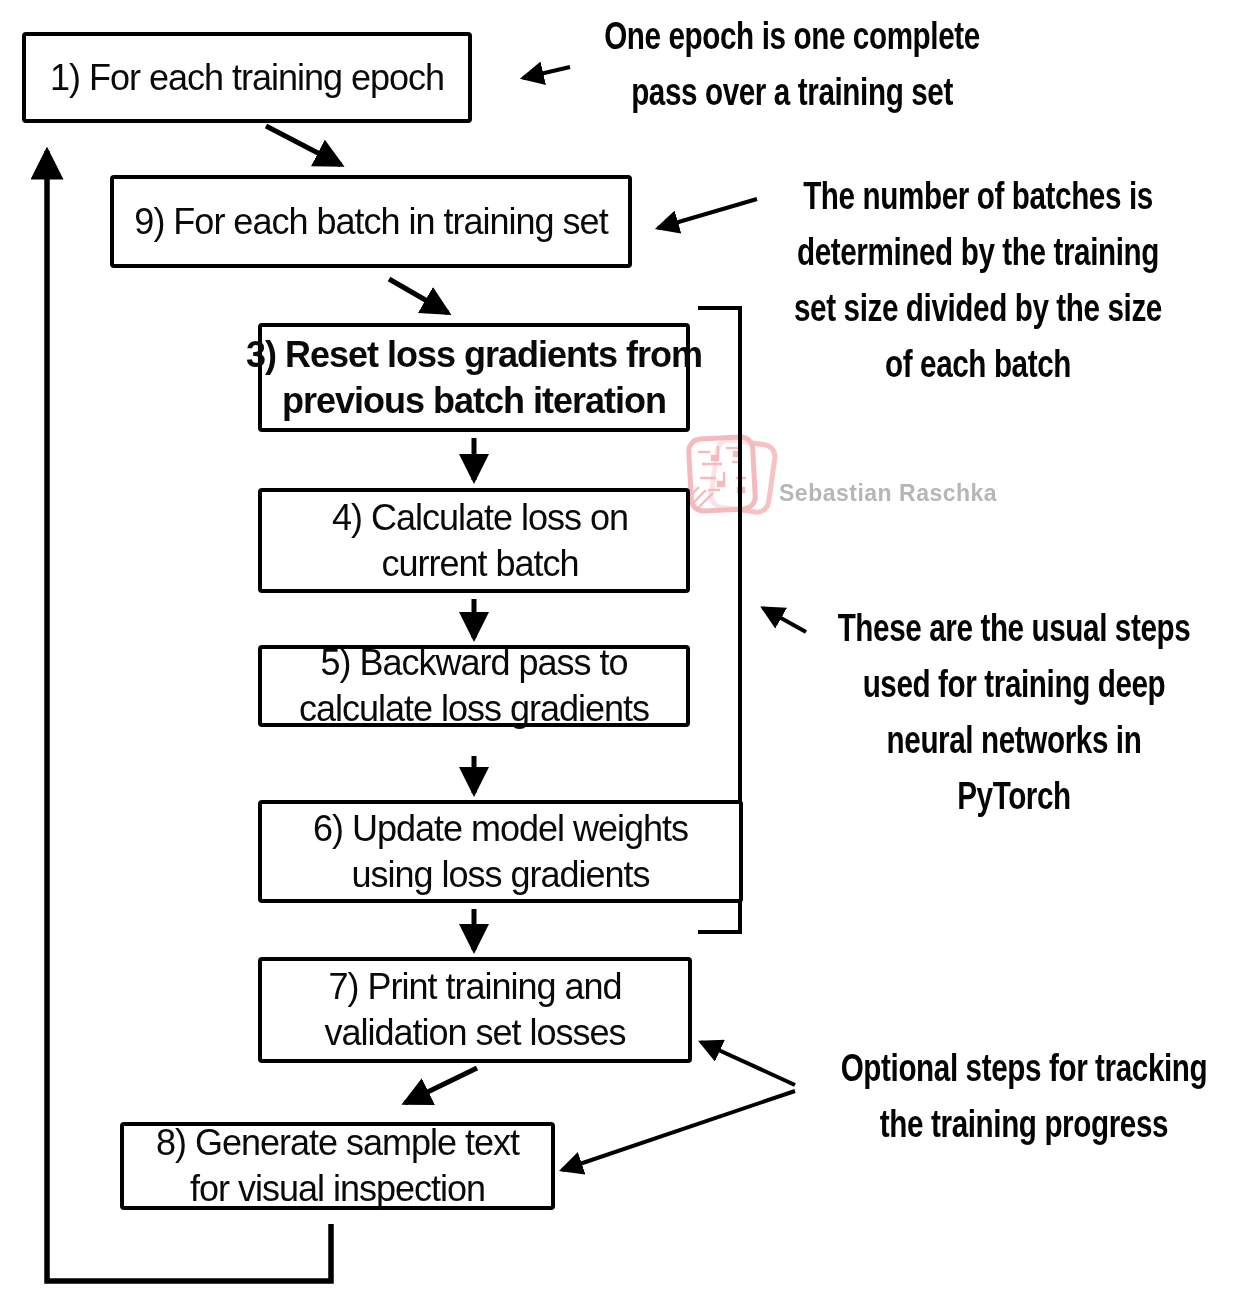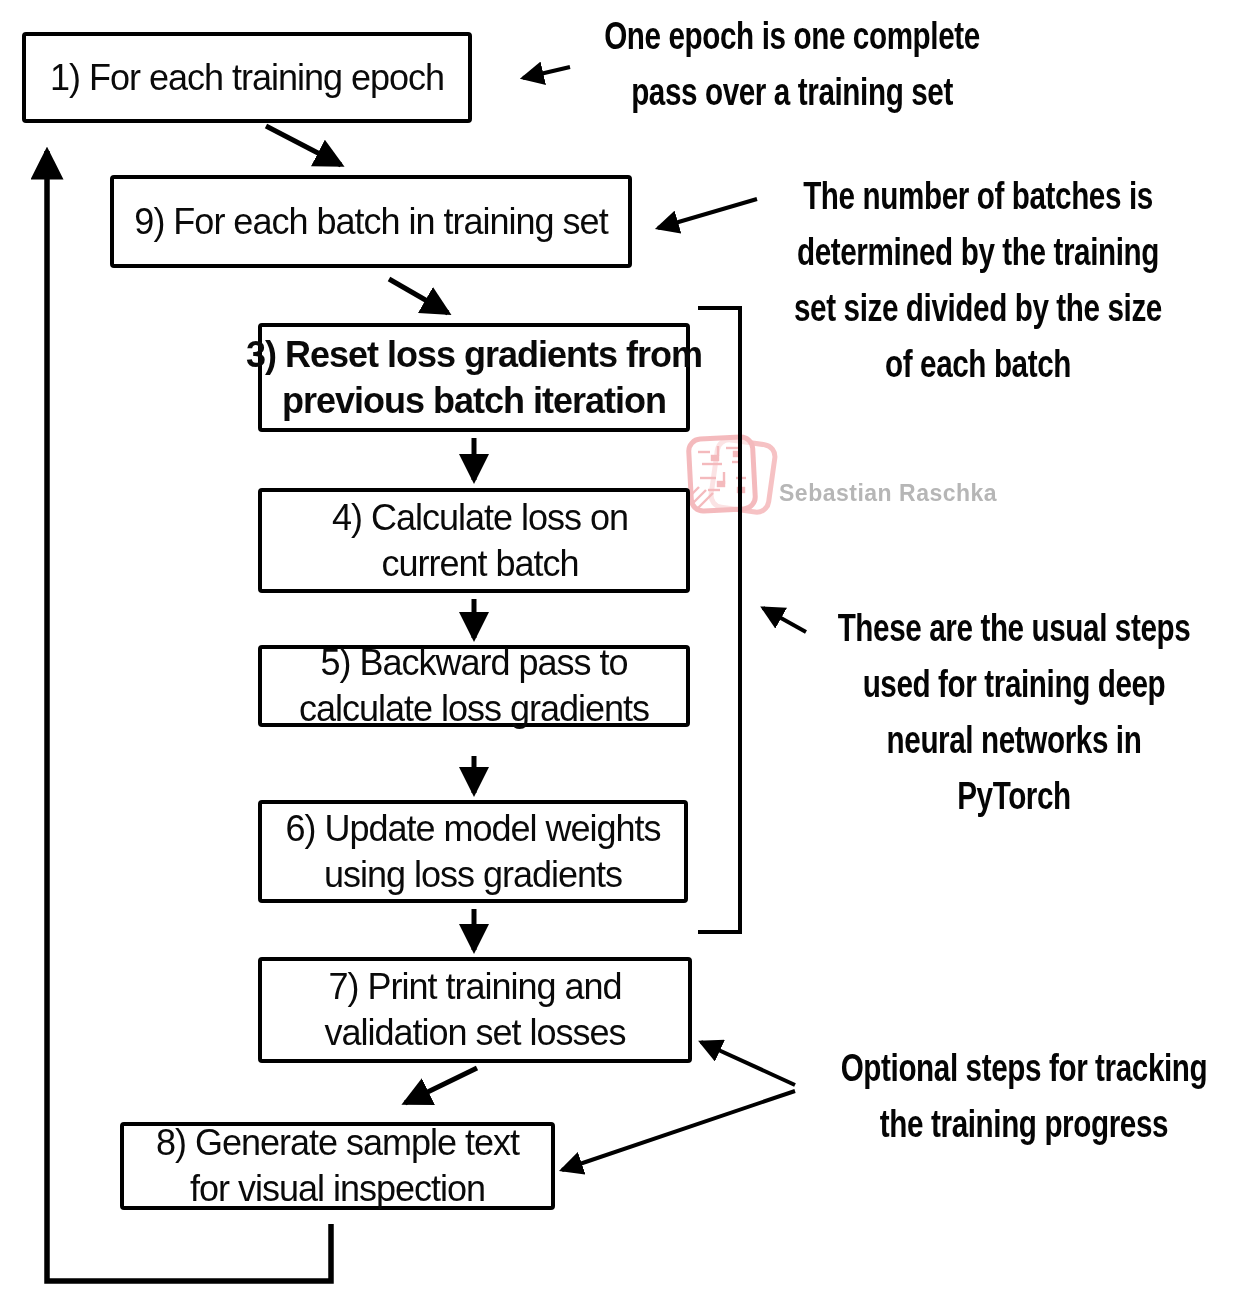--- a/index.html
+++ b/index.html
@@ -26,21 +26,21 @@
     letter-spacing:-1px;
     color:#0a0a0a;
     text-align:center;
     white-space:pre;
   }
   .b1{left:22px;top:32px;width:450px;height:91px;}
   .b2{left:110px;top:175px;width:522px;height:93px;}
   .b3{left:258px;top:323px;width:432px;height:109px;font-weight:bold;}
   .b4{left:258px;top:488px;width:432px;height:105px;padding-left:12px;}
   .b5{left:258px;top:645px;width:432px;height:82px;}
-  .b6{left:258px;top:800px;width:430px;height:103px;justify-content:center;}
+  .b6{left:258px;top:800px;width:485px;height:103px;justify-content:center;}
   .b7{left:258px;top:957px;width:434px;height:106px;}
   .b8{left:120px;top:1122px;width:435px;height:88px;}
   .note{
     position:absolute;
     width:640px;
     font-weight:700;
     font-size:38px;
     line-height:56px;
     letter-spacing:-0.5px;
     color:#050505;

